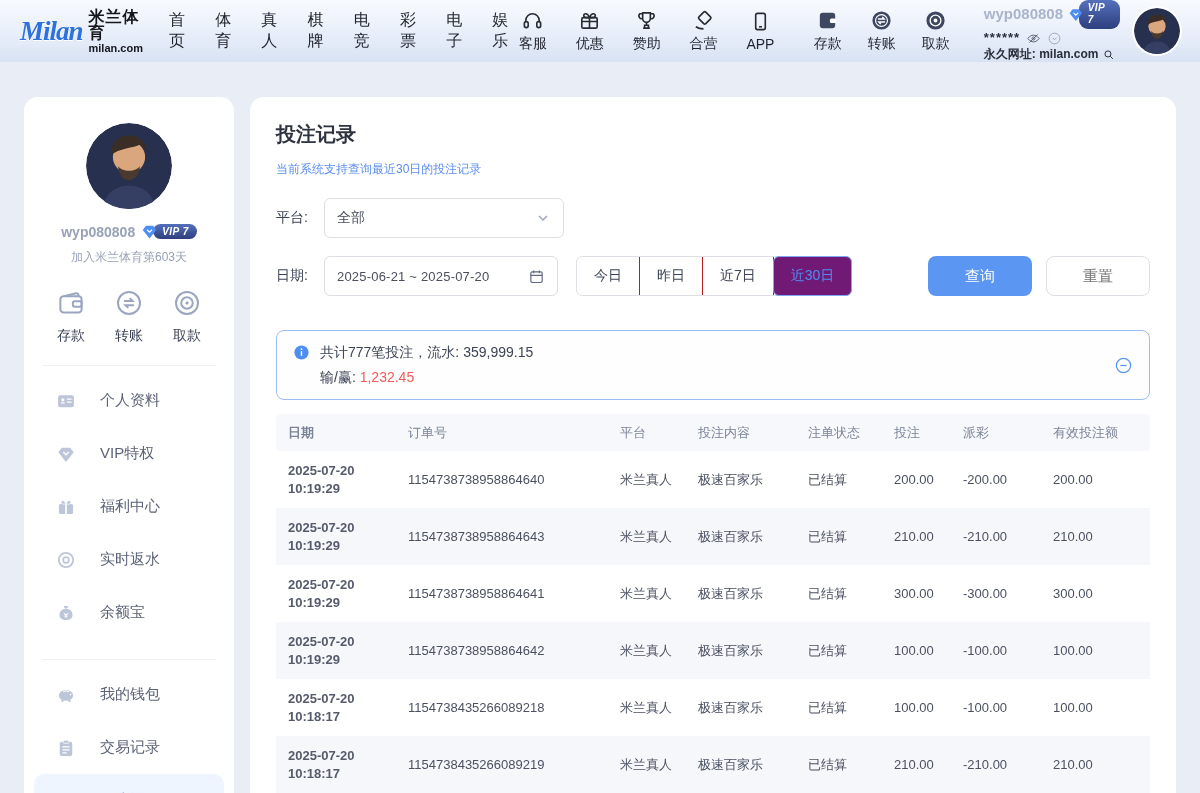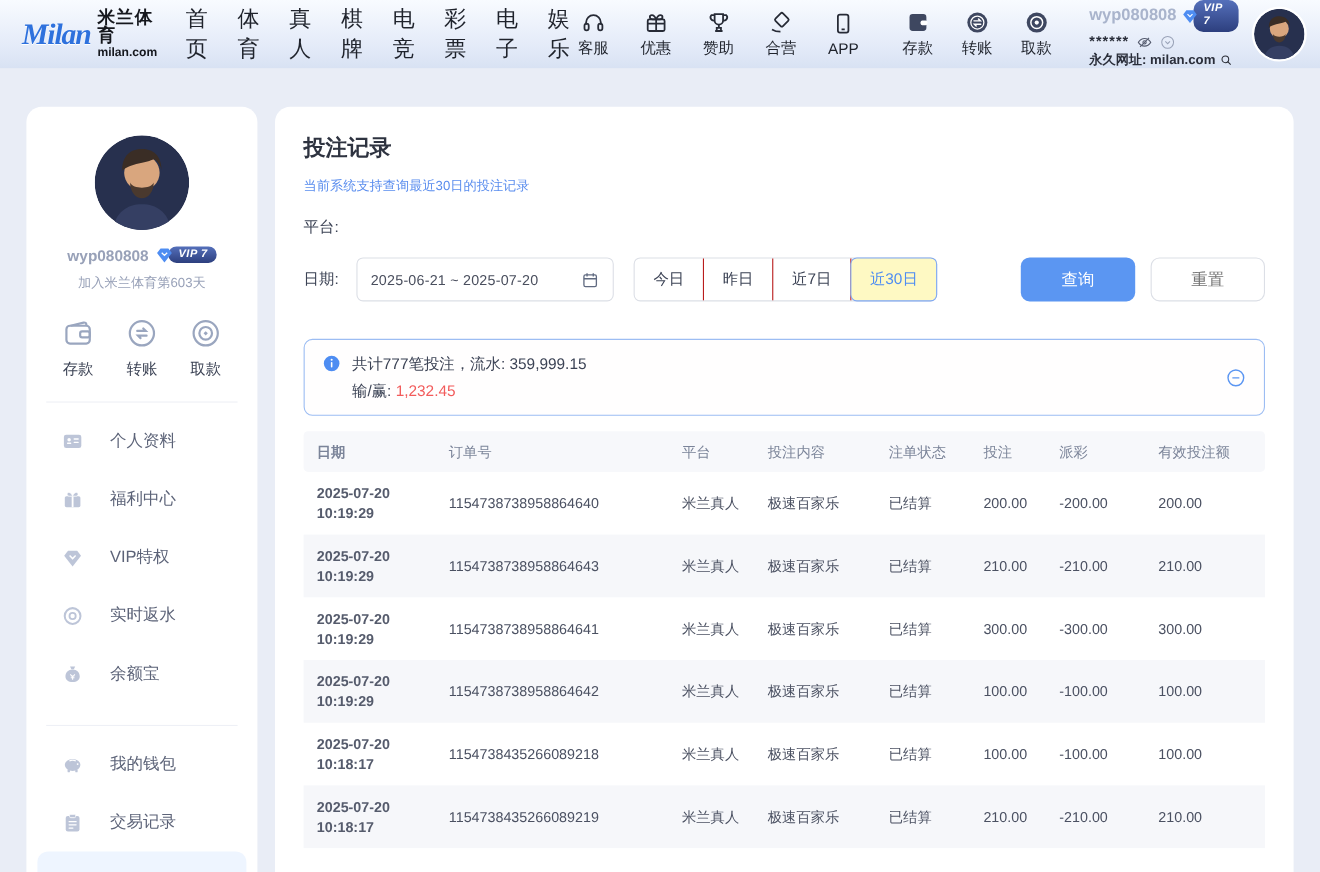--- a/index.html
+++ b/index.html
@@ -10,21 +10,21 @@
   .topbar { position:absolute; left:0; top:0; width:1200px; height:62px;
     background:linear-gradient(180deg,#f8fbff 0%,#e3eaf8 70%,#d8e2f3 100%);
     display:flex; align-items:center; padding:0 20px; }
   .logo { display:flex; align-items:center; gap:6px; }
   .logo-script { font-family:"Liberation Serif",serif; font-style:italic; font-weight:bold;
     font-size:27px; color:#2e71dd; letter-spacing:-1px; text-shadow:0 1px 0 #fff; }
   .logo-stack { display:flex; flex-direction:column; line-height:1; }
   .logo-cn { font-size:16px; font-weight:900; color:#15171d; letter-spacing:1px; }
   .logo-domain { font-size:11px; font-weight:bold; color:#15171d; margin-top:2px; }
   .nav { display:flex; gap:27px; margin-left:26px; }
-  .nav a { font-size:20px; color:#1f232c; text-decoration:none; font-weight:500; cursor:pointer; }
+  .nav a { font-size:16px; color:#1f232c; text-decoration:none; font-weight:500; cursor:pointer; }
   .top-right { margin-left:auto; display:flex; align-items:center; gap:14px; }
   .icon-item { display:flex; flex-direction:column; align-items:center; gap:3px; cursor:pointer; width:44px; }
   .icon-item svg { width:23px; height:23px; color:#272b36; }
   .icon-item .lbl { font-size:14px; color:#1f232c; white-space:nowrap; }
   .wallet-group { display:flex; gap:10px; margin-left:10px; }
   .user-block { margin-left:12px; line-height:1.25; }
   .user-line1 { display:flex; align-items:center; gap:5px; }
   .user-name { font-size:15px; color:#a9b4cc; font-weight:bold; }
   .user-line2 { display:flex; align-items:center; gap:6px; margin-top:1px; }
   .masked { font-size:13px; font-weight:bold; color:#2a2e3a; letter-spacing:1px; }
@@ -76,21 +76,21 @@
   .date-box { width:234px; height:40px; border:1px solid #dcdfe6; border-radius:6px;
     display:flex; align-items:center; padding:0 12px; cursor:pointer; background:#fff; }
   .date-box .val { font-size:13px; color:#4a4f5e; flex:1; letter-spacing:.2px; }
   .date-box svg { width:17px; height:17px; color:#606a80; }
   .range-group { display:flex; align-items:stretch; height:40px; border:1px solid #dcdfe6;
     border-radius:6px; margin-left:18px; background:#fff; }
   .range-btn { display:flex; align-items:center; padding:0 17px; font-size:14px; color:#3c4355;
     border-right:1px solid #b91c1c; cursor:pointer; }
   .range-btn:last-child { border-right:none; }
   .range-btn.active { border:1px solid #7fa8f3; border-radius:6px; margin:-1px; color:#4e8df2;
-    background:#fef9c3; position:relative; z-index:1; }
+    background:#701a75; position:relative; z-index:1; }
   .action-btns { margin-left:auto; display:flex; gap:14px; }
   .btn-primary { width:104px; height:40px; background:#5b96f2; color:#fff; font-size:15px;
     border:none; border-radius:8px; cursor:pointer; font-family:inherit; }
   .btn-plain { width:104px; height:40px; background:#fff; color:#737373; font-size:15px;
     border:1px solid #dcdfe6; border-radius:8px; cursor:pointer; font-family:inherit; }
 
   .summary { margin-top:34px; border:1px solid #9cbdf3; border-radius:8px;
     padding:11px 16px; display:flex; background:#fffefe; }
   .summary .info-ic { width:17px; height:17px; flex:none; margin-top:2px; }
   .summary-lines { margin-left:10px; flex:1; }
@@ -304,32 +304,32 @@
           <rect x="2.5" y="5" width="19" height="14.5" rx="2.5" fill="#bdc5d8"></rect>
           <circle cx="8.2" cy="10.6" r="1.9" fill="#fff"></circle>
           <rect x="5.8" y="13.6" width="4.8" height="1.5" rx=".75" fill="#fff"></rect>
           <rect x="13" y="9" width="5.8" height="1.5" rx=".75" fill="#fff"></rect>
           <rect x="13" y="12.6" width="5.8" height="1.5" rx=".75" fill="#fff"></rect>
         </svg>
       <span class="lbl">个人资料</span>
     </div>
     <div class="sb-item">
       <svg viewBox="0 0 24 24">
+          <path d="M12 21.5 2.8 10 7 4.5h10L21.2 10z" fill="#bdc5d8"></path>
+          <path d="M8.7 9.7 12 13l3.3-3.3" stroke="#fff" stroke-width="1.6" fill="none"></path>
+        </svg>
+      <span class="lbl">VIP特权</span>
+    </div>
+    <div class="sb-item">
+      <svg viewBox="0 0 24 24">
           <rect x="3.5" y="8.5" width="17" height="12" rx="1.8" fill="#bdc5d8"></rect>
           <rect x="11" y="8.5" width="2" height="12" fill="#fff"></rect>
           <path d="M8.5 8.5C7 8.5 6 7.4 6 6.2 6 5 7 4.4 8 4.4c2 0 3.2 2 4 4.1.8-2.1 2-4.1 4-4.1 1 0 2 .6 2 1.8 0 1.2-1 2.3-2.5 2.3z" fill="#bdc5d8" stroke="#fff" stroke-width=".8"></path>
         </svg>
       <span class="lbl">福利中心</span>
-    </div>
-    <div class="sb-item">
-      <svg viewBox="0 0 24 24">
-          <path d="M12 21.5 2.8 10 7 4.5h10L21.2 10z" fill="#bdc5d8"></path>
-          <path d="M8.7 9.7 12 13l3.3-3.3" stroke="#fff" stroke-width="1.6" fill="none"></path>
-        </svg>
-      <span class="lbl">VIP特权</span>
     </div>
     <div class="sb-item">
       <svg viewBox="0 0 24 24" fill="none">
           <circle cx="12" cy="12" r="8.6" stroke="#bdc5d8" stroke-width="2.2"></circle>
           <circle cx="12" cy="12" r="3.4" stroke="#bdc5d8" stroke-width="2"></circle>
         </svg>
       <span class="lbl">实时返水</span>
     </div>
     <div class="sb-item">
       <svg viewBox="0 0 24 24">
@@ -375,20 +375,26 @@
     </div>
   </div>
 </aside>
 
 <main class="main-card">
   <h1 class="page-title">投注记录</h1>
   <div class="page-subtitle">当前系统支持查询最近30日的投注记录</div>
 
   <div class="filter-row">
     <span class="f-label">平台:</span>
+    <div class="select-box">
+      <span class="val">全部</span>
+      <svg viewBox="0 0 24 24" fill="none" stroke="currentColor" stroke-width="2">
+          <path d="M6 9l6 6 6-6"></path>
+        </svg>
+    </div>
   </div>
 
   <div class="filter-row" style="margin-top:18px;">
     <span class="f-label">日期:</span>
     <div class="date-box">
       <span class="val">2025-06-21  ~  2025-07-20</span>
       <svg viewBox="0 0 24 24" fill="none" stroke="currentColor" stroke-width="1.7">
           <rect x="4" y="5.5" width="16" height="15" rx="2"></rect>
           <path d="M8 3.5v4M16 3.5v4M4 10.5h16"></path>
         </svg>

